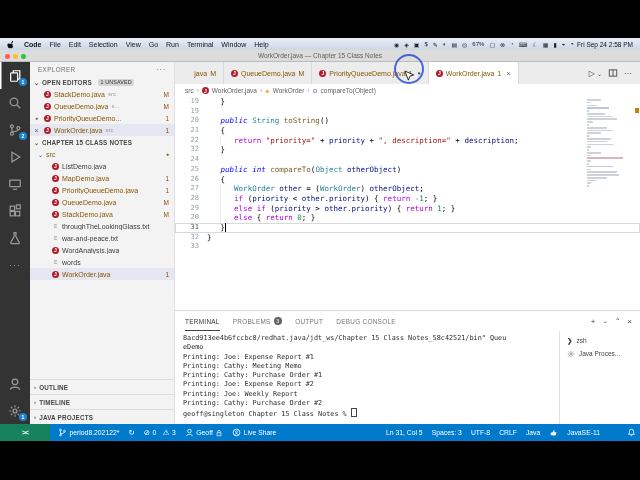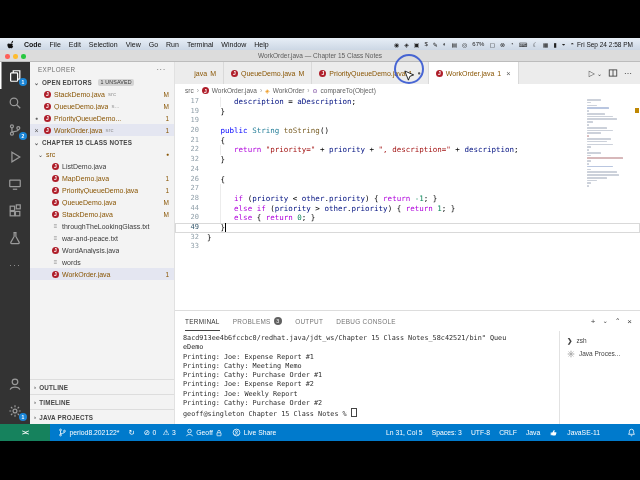--- a/index.html
+++ b/index.html
@@ -77,21 +77,21 @@
   .bc-ic{font-size:6px;}
 
   
   #code{left:175px;top:97px;width:465px;height:213px;background:#fff;overflow:hidden;
         font-family:"DejaVu Sans Mono",monospace;font-size:7.5px;line-height:9.7px;}
   .cl{display:flex;height:9.7px;position:relative;}
   .cl .ln{width:24px;text-align:right;padding-right:8px;color:#91a0aa;flex:none;font-size:7px;}
   .cl.cur .ln{color:#33566b;}
   .cl pre{margin:0;font:inherit;color:#000;}
   .cl.cur{box-shadow:inset 0 0 0 1px #d9d9d9;}
-  .tk-k{color:#0000ff;} .tk-c{color:#af00db;} .tk-t{color:#267f99;} .tk-f{color:#795e26;}
+  .tk-k{color:#0000ff;font-style:italic;} .tk-c{color:#af00db;} .tk-t{color:#267f99;} .tk-f{color:#795e26;}
   .tk-v{color:#001080;} .tk-s{color:#a31515;} .tk-n{color:#098658;}
   .guide{position:absolute;left:45px;top:0;width:1px;height:9.7px;background:#ececec;}
   #caret{position:absolute;width:1px;height:8.5px;background:#000;}
   #minimap{position:absolute;right:9px;top:2px;width:44px;}
   .mm{height:1.7px;margin-bottom:1.1px;background:#ccd1da;border-radius:.5px;}
   #ovr-warn{position:absolute;right:1px;top:11px;width:4px;height:5px;background:#bf8803;}
 
   
   #panel{left:175px;top:310px;width:465px;height:114px;background:#fff;border-top:1px solid #ddd;box-sizing:border-box;}
   #panel-head{height:20px;display:flex;align-items:center;padding-left:10px;gap:13px;}
@@ -410,25 +410,20 @@
       <span>WorkOrder.java</span>
       <span class="bc-sep">›</span>
       <span class="bc-ic" style="color: rgb(238, 157, 40);">◈</span>
       <span>WorkOrder</span>
       <span class="bc-sep">›</span>
       <span class="bc-ic" style="color: rgb(101, 45, 144);">⊙</span>
       <span>compareTo(Object)</span>
     </div>
   <div class="abs" id="code">
       <div class="cl">
-        <span class="ln">17</span>
-        <span class="guide"></span>
-        <pre><span>      </span><span class="tk-v">description</span><span> = </span><span class="tk-v">aDescription</span><span>;</span></pre>
-      </div>
-      <div class="cl">
         <span class="ln">19</span>
         <pre><span>   }</span></pre>
       </div>
       <div class="cl">
         <span class="ln">19</span>
         <pre></pre>
       </div>
       <div class="cl">
         <span class="ln">20</span>
         <pre><span>   </span><span class="tk-k">public</span><span> </span><span class="tk-t">String</span><span> </span><span class="tk-f">toString</span><span>()</span></pre>
@@ -444,44 +439,49 @@
       </div>
       <div class="cl">
         <span class="ln">32</span>
         <pre><span>   }</span></pre>
       </div>
       <div class="cl">
         <span class="ln">24</span>
         <pre></pre>
       </div>
       <div class="cl">
+        <span class="ln">25</span>
+        <pre><span>   </span><span class="tk-k">public</span><span> </span><span class="tk-k">int</span><span> </span><span class="tk-f">compareTo</span><span>(</span><span class="tk-t">Object</span><span> </span><span class="tk-v">otherObject</span><span>)</span></pre>
+      </div>
+      <div class="cl">
         <span class="ln">26</span>
         <pre><span>   {</span></pre>
       </div>
       <div class="cl">
         <span class="ln">27</span>
         <span class="guide"></span>
+        <pre><span>      </span><span class="tk-t">WorkOrder</span><span> </span><span class="tk-v">other</span><span> = (</span><span class="tk-t">WorkOrder</span><span>) </span><span class="tk-v">otherObject</span><span>;</span></pre>
       </div>
       <div class="cl">
         <span class="ln">28</span>
         <span class="guide"></span>
         <pre><span>      </span><span class="tk-c">if</span><span> (</span><span class="tk-v">priority</span><span> &lt; </span><span class="tk-v">other</span><span>.</span><span class="tk-v">priority</span><span>) { </span><span class="tk-c">return</span><span> </span><span class="tk-n">-1</span><span>; }</span></pre>
       </div>
       <div class="cl">
-        <span class="ln">44</span>
+        <span class="ln">29</span>
         <span class="guide"></span>
         <pre><span>      </span><span class="tk-c">else</span><span> </span><span class="tk-c">if</span><span> (</span><span class="tk-v">priority</span><span> &gt; </span><span class="tk-v">other</span><span>.</span><span class="tk-v">priority</span><span>) { </span><span class="tk-c">return</span><span> </span><span class="tk-n">1</span><span>; }</span></pre>
       </div>
       <div class="cl">
         <span class="ln">20</span>
         <span class="guide"></span>
         <pre><span>      </span><span class="tk-c">else</span><span> { </span><span class="tk-c">return</span><span> </span><span class="tk-n">0</span><span>; }</span></pre>
       </div>
       <div class="cl cur">
-        <span class="ln">49</span>
+        <span class="ln">31</span>
         <pre><span>   }</span></pre>
         <span id="caret" style="left: 50.08px; top: 0.5px;"></span>
       </div>
       <div class="cl">
         <span class="ln">32</span>
         <pre><span>}</span></pre>
       </div>
       <div class="cl">
         <span class="ln">33</span>
         <pre></pre>

